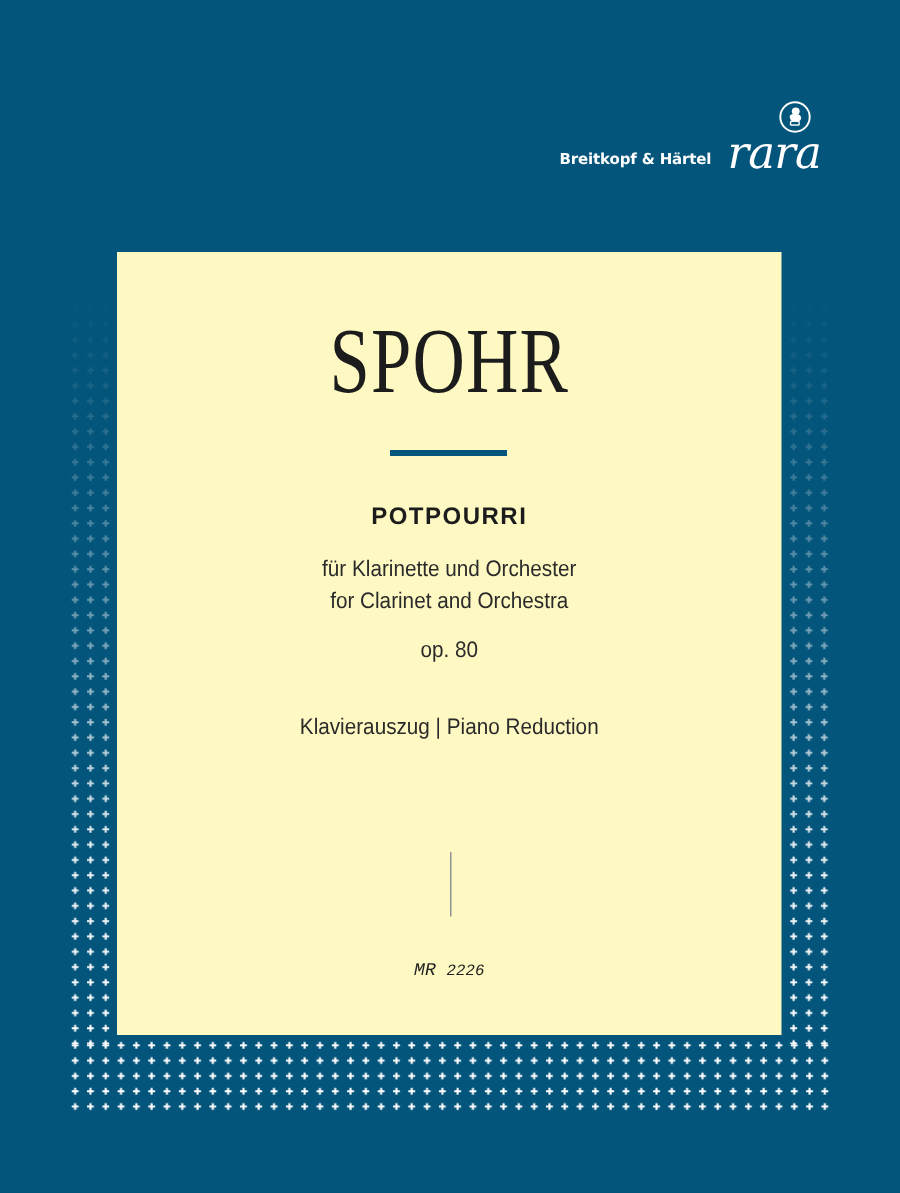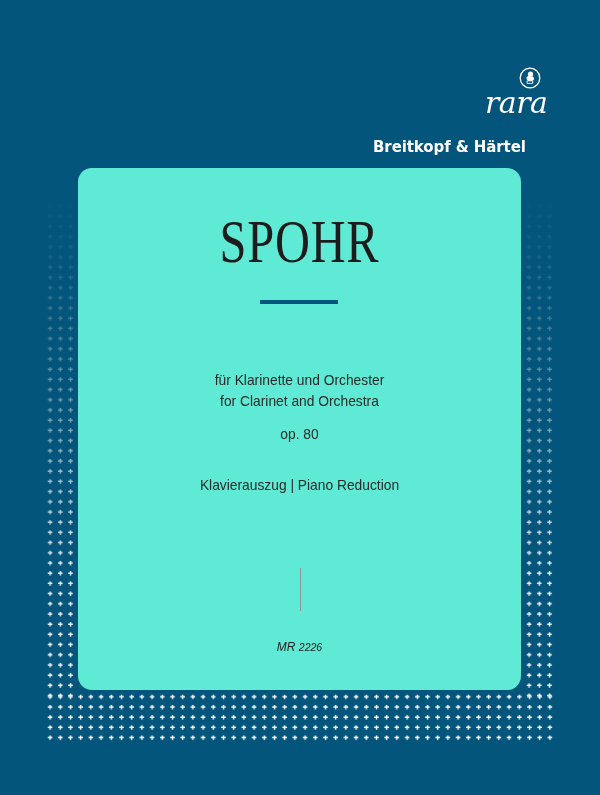--- a/index.html
+++ b/index.html
@@ -45,26 +45,25 @@
       letter-spacing: -0.5px;
       line-height: 30px;
       color: #ffffff;
     }
     .logo-publisher {
       position: absolute;
       left: 1px;
       top: 40px;
       font-family: "DejaVu Sans", sans-serif;
       font-weight: bold;
-      font-size: 15px;
+      font-size: 10px;
       line-height: 10px;
       letter-spacing: -0.1px;
       color: #ffffff;
       white-space: nowrap;
-      margin-top: 40px;
     }
     .logo-rara {
       position: absolute;
       left: 113px;
       top: 26px;
       font-family: "DejaVu Serif", serif;
       font-style: italic;
       font-size: 30px;
       line-height: 30px;
       letter-spacing: -0.5px;
@@ -78,22 +77,21 @@
       height: 22px;
     }
 
     
     .card {
       position: absolute;
       left: 78px;
       top: 168px;
       width: 443px;
       height: 522px;
-      background: #5eead4;
-      border-radius: 14px;
+      background: #fef9c3;
     }
     .composer {
       position: absolute;
       left: 0;
       width: 100%;
       top: 42px;
       text-align: center;
       font-family: "Liberation Serif", serif;
       font-size: 62px;
       line-height: 62px;
@@ -139,21 +137,21 @@
       top: 400px;
       width: 1px;
       height: 43px;
       background: #8f9396;
     }
     .catalog {
       position: absolute;
       left: 0; width: 100%;
       top: 472px;
       text-align: center;
-      font-family: Liberation Sans, sans-serif;
+      font-family: Liberation Mono, monospace;
       font-style: italic;
       font-size: 12px;
       color: #222222;
     }
     .catalog .cat-num {
       font-size: 10.5px;
     }
   </style>
 </head>
 <body>
@@ -226,20 +224,21 @@
         <path d="M7.5 10.2 C8.2 8.6 14.6 8.4 15 11 C15.4 13 14.2 14.2 11.5 14.3 C9 14.4 7.2 12.6 7.5 10.2z" fill="#ffffff"></path>
         <rect x="7.6" y="13.4" width="6.6" height="3.4" rx="1" fill="#ffffff"></rect>
         <rect x="8.5" y="14.3" width="4.8" height="1.6" fill="#04557b"></rect>
       </svg>
     </span>
   </div>
 
   <div class="card">
     <div class="composer">SPOHR</div>
     <div class="accent-bar"></div>
+    <div class="title">POTPOURRI</div>
     <div class="subtitle sub-de">für Klarinette und Orchester</div>
     <div class="subtitle sub-en">for Clarinet and Orchestra</div>
     <div class="subtitle opus">op. 80</div>
     <div class="subtitle edition">Klavierauszug | Piano Reduction</div>
     <div class="divider-line"></div>
     <div class="catalog">
       <span>MR</span>
       <span class="cat-num">2226</span>
     </div>
   </div>

